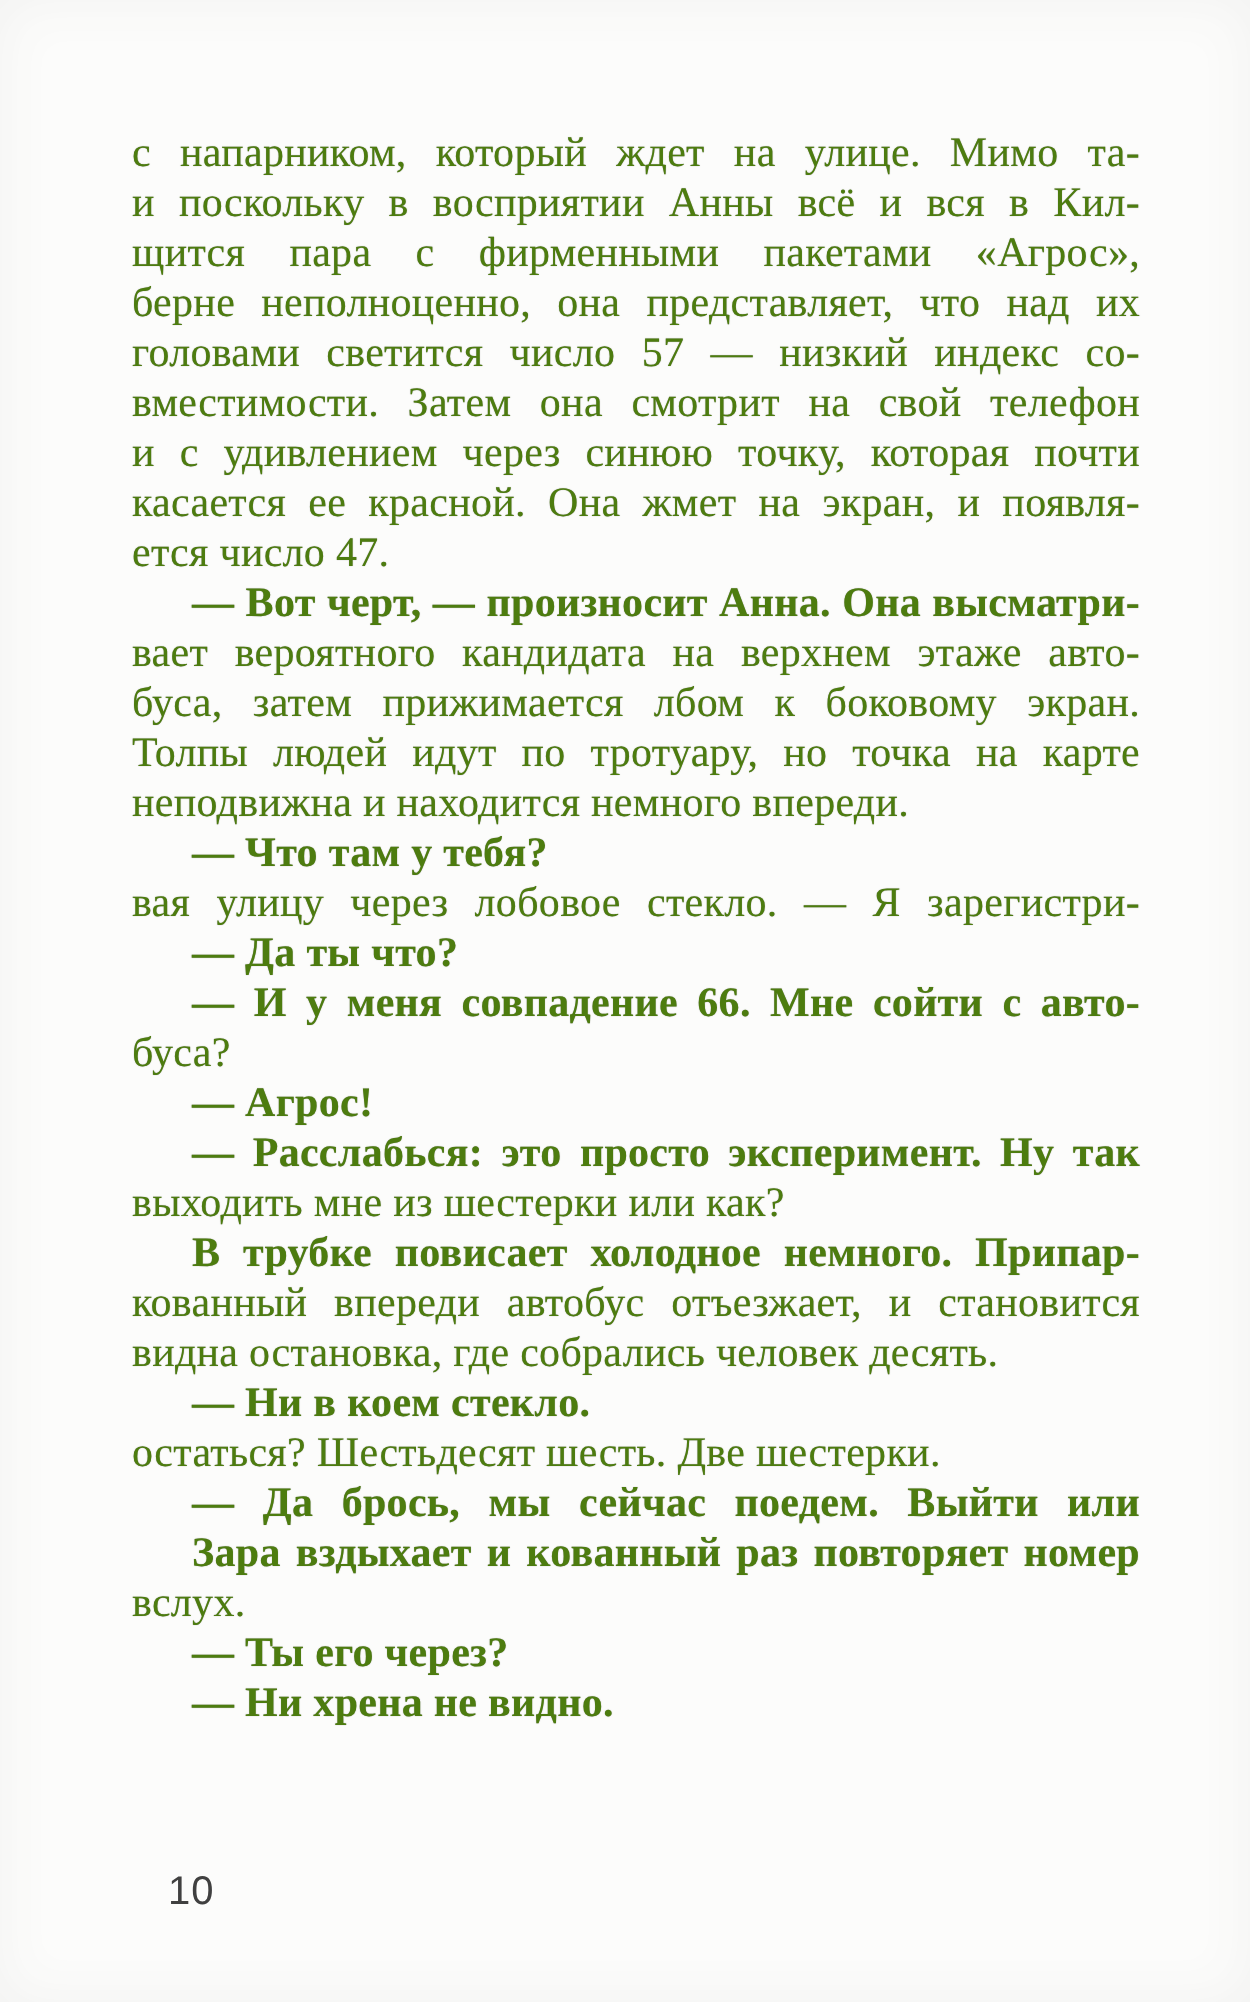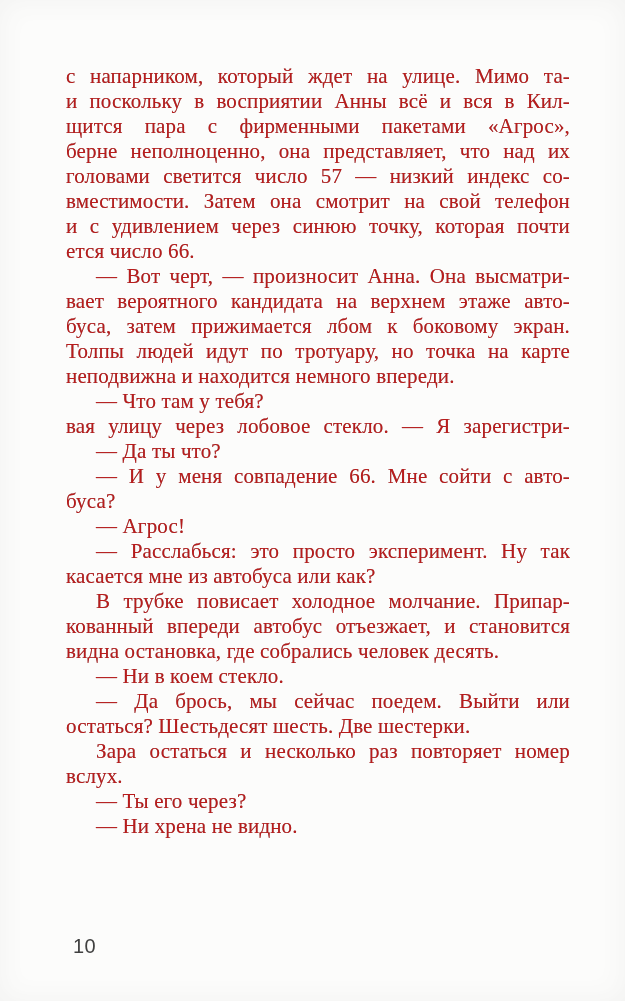--- a/index.html
+++ b/index.html
@@ -35,45 +35,47 @@
   .line {
     text-align: justify;
     text-align-last: justify;
     white-space: normal;
   }
   .line.last {
     text-align-last: left;
   }
   .line.first-indent {
     text-indent: 30px;
+    font-weight: bold;
   }
   .page-number {
     position: absolute;
-    left: 73px;
+    left: 84px;
     top: 934px;
     font-family: "Liberation Sans", "DejaVu Sans", sans-serif;
     font-size: 20px;
     line-height: 24px;
     letter-spacing: 0.5px;
   }
 </style>
 </head>
 <body style="background: rgb(252, 252, 251);">
 
 <div class="book-page">
-  <div class="text-block" style="color: #b91c1c;">
+  <div class="text-block" style="color: #4d7c0f;">
       <div class="para">
         <div class="line">с напарником, который ждет на улице. Мимо та-</div>
         <div class="line">и поскольку в восприятии Анны всё и вся в Кил-</div>
         <div class="line">щится пара с фирменными пакетами «Агрос»,</div>
         <div class="line">берне неполноценно, она представляет, что над их</div>
         <div class="line">головами светится число 57 — низкий индекс со-</div>
         <div class="line">вместимости. Затем она смотрит на свой телефон</div>
         <div class="line">и с удивлением через синюю точку, которая почти</div>
-        <div class="line last">ется число 66.</div>
+        <div class="line">касается ее красной. Она жмет на экран, и появля-</div>
+        <div class="line last">ется число 47.</div>
       </div>
       <div class="para">
         <div class="line first-indent">— Вот черт, — произносит Анна. Она высматри-</div>
         <div class="line">вает вероятного кандидата на верхнем этаже авто-</div>
         <div class="line">буса, затем прижимается лбом к боковому экран.</div>
         <div class="line">Толпы людей идут по тротуару, но точка на карте</div>
         <div class="line last">неподвижна и находится немного впереди.</div>
       </div>
       <div class="para">
         <div class="line last first-indent">— Что там у тебя?</div>
@@ -86,36 +88,36 @@
       </div>
       <div class="para">
         <div class="line first-indent">— И у меня совпадение 66. Мне сойти с авто-</div>
         <div class="line last">буса?</div>
       </div>
       <div class="para">
         <div class="line last first-indent">— Агрос!</div>
       </div>
       <div class="para">
         <div class="line first-indent">— Расслабься: это просто эксперимент. Ну так</div>
-        <div class="line last">касается мне из автобуса или как?</div>
+        <div class="line last">выходить мне из шестерки или как?</div>
       </div>
       <div class="para">
-        <div class="line first-indent">В трубке повисает холодное молчание. Припар-</div>
+        <div class="line first-indent">В трубке повисает холодное немного. Припар-</div>
         <div class="line">кованный впереди автобус отъезжает, и становится</div>
         <div class="line last">видна остановка, где собрались человек десять.</div>
       </div>
       <div class="para">
         <div class="line last first-indent">— Ни в коем стекло.</div>
       </div>
       <div class="para">
+        <div class="line last">остаться? Шестьдесят шесть. Две шестерки.</div>
         <div class="line first-indent">— Да брось, мы сейчас поедем. Выйти или</div>
-        <div class="line last">остаться? Шестьдесят шесть. Две шестерки.</div>
       </div>
       <div class="para">
-        <div class="line first-indent">Зара остаться и несколько раз повторяет номер</div>
+        <div class="line first-indent">Зара вздыхает и кованный раз повторяет номер</div>
         <div class="line last">вслух.</div>
       </div>
       <div class="para">
         <div class="line last first-indent">— Ты его через?</div>
       </div>
       <div class="para">
         <div class="line last first-indent">— Ни хрена не видно.</div>
       </div>
     </div>
   <div class="page-number" style="color: rgb(64, 64, 64);">10</div>

